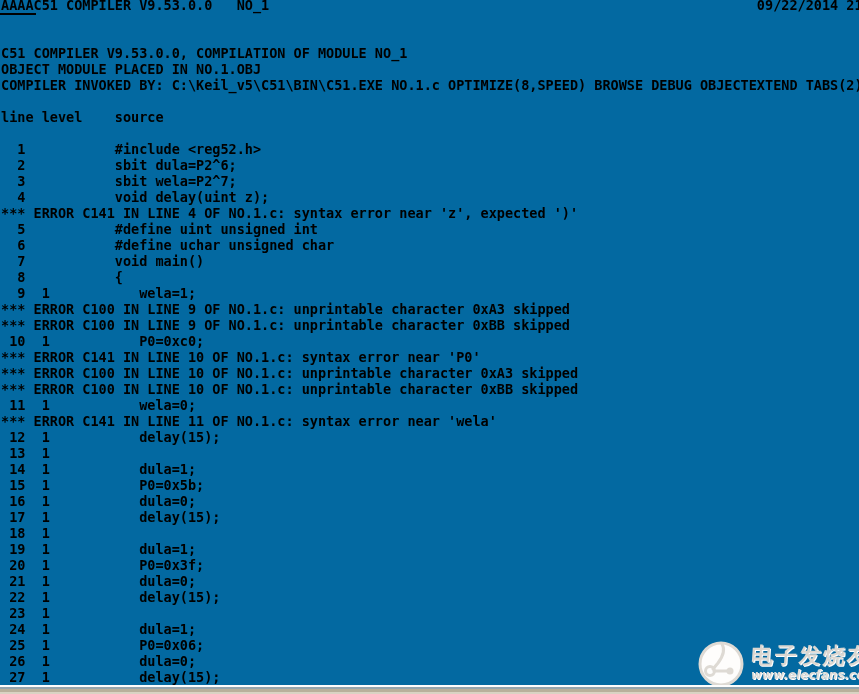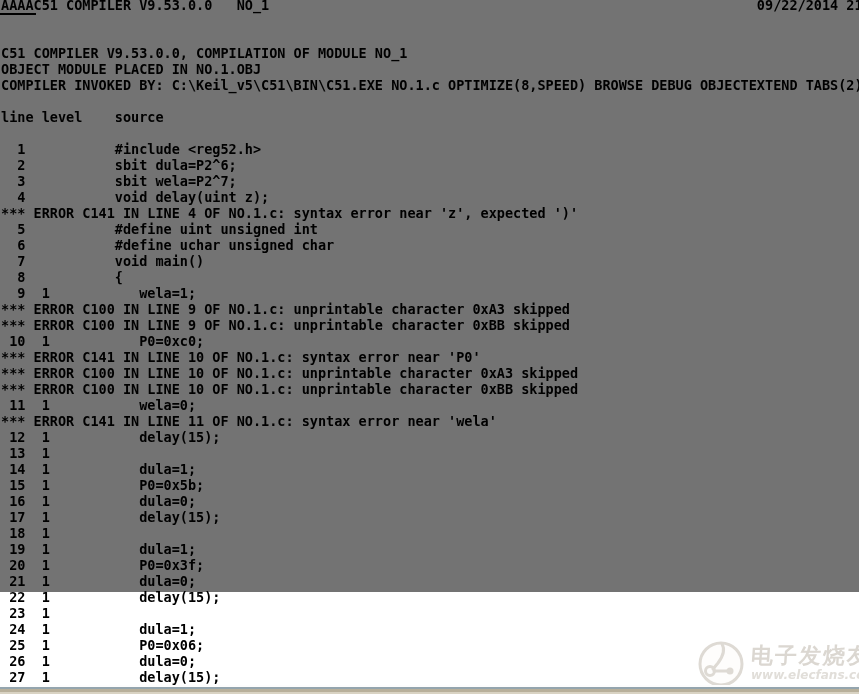--- a/index.html
+++ b/index.html
@@ -5,22 +5,22 @@
   * { box-sizing: border-box; }
   html, body {
     margin: 0; padding: 0;
     width: 859px; height: 694px;
     background: #ffffff;
     overflow: hidden;
     font-family: "DejaVu Sans Mono", monospace;
   }
   .page {
     position: relative;
-    width: 859px; height: 592px;
-    background: #737373;
+    width: 859px; height: 694px;
+    background: #0369a1;
   }
   .listing {
     position: absolute;
     left: 1px; top: -3px;
     margin: 0;
     font-family: "DejaVu Sans Mono", monospace;
     font-weight: bold;
     font-size: 13.5px;
     line-height: 16px;
     color: #000000;

